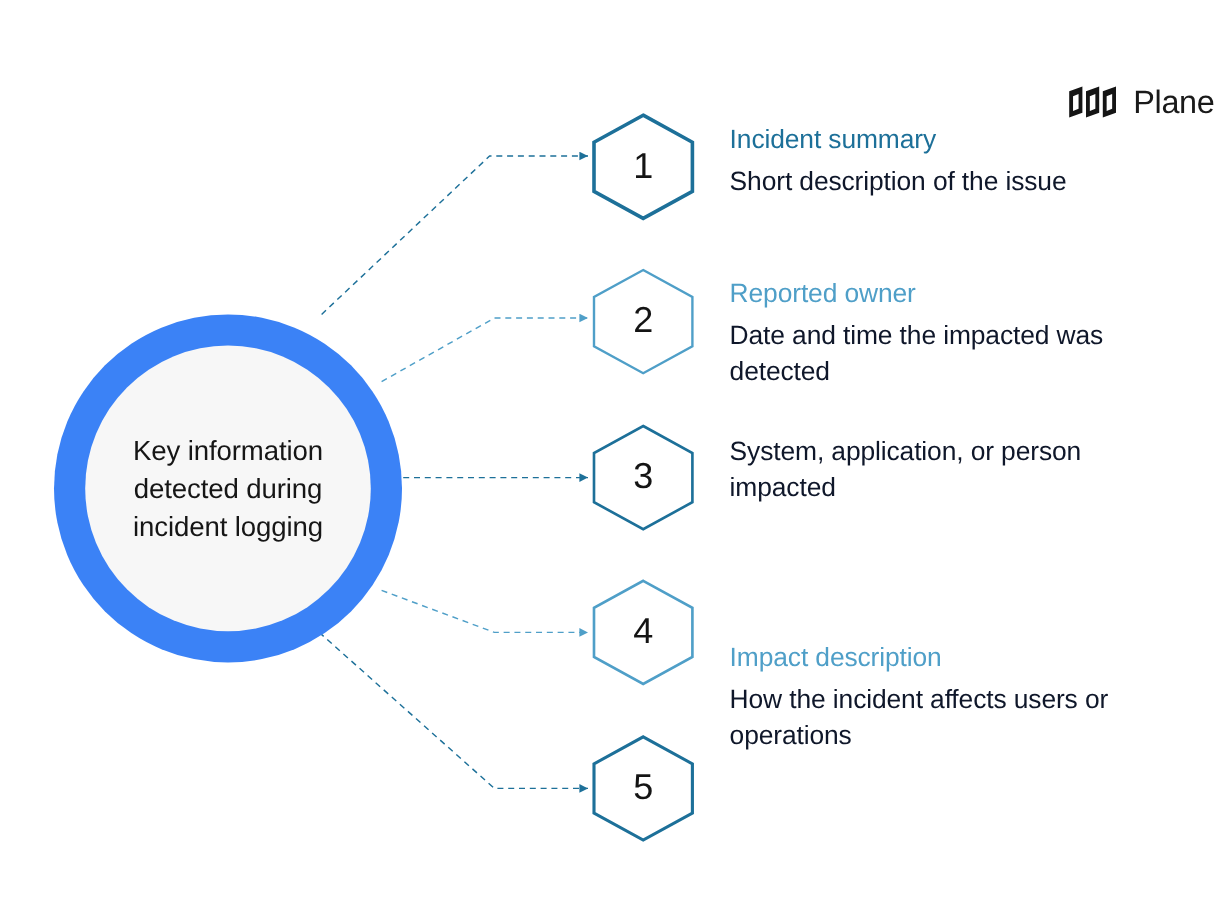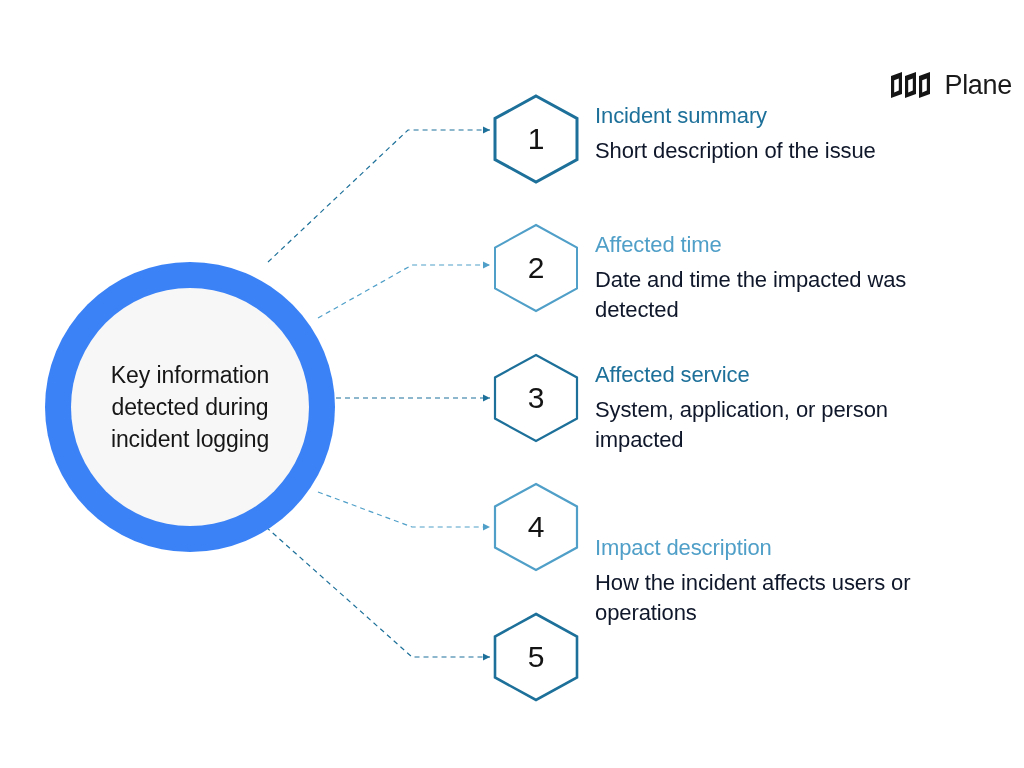--- a/index.html
+++ b/index.html
@@ -103,21 +103,21 @@
     width: 88px;
     height: 92px;
     display: flex;
     align-items: center;
     justify-content: center;
     font-size: 30px;
     color: #141414;
     line-height: 1;
   }
   .step-text {
-    padding-left: 15px;
+    padding-left: 28px;
     padding-top: 9px;
   }
   .step-title {
     font-size: 22px;
     line-height: 27px;
     letter-spacing: -0.1px;
     margin-bottom: 7px;
   }
   .step-desc {
     font-size: 22px;
@@ -184,34 +184,33 @@
 </div>
 
 <div class="step-row" style="top:222px;">
   <div class="step-hex">
     <svg width="88" height="92" viewBox="0 0 88 92">
       <polygon points="44,3 85,25.5 85,66.5 44,89 3,66.5 3,25.5" fill="none" stroke="#4f9fc8" stroke-width="2"></polygon>
     </svg>
     <span class="hex-number">2</span>
   </div>
   <div class="step-text">
-    <div class="step-title" style="color:#4f9fc8;">Affected time</div>
+    <div class="step-title" style="color:#4f9fc8;">Reported owner</div>
     <div class="step-desc">Date and time the impacted was detected</div>
   </div>
 </div>
 
 <div class="step-row" style="top:352px;">
   <div class="step-hex">
     <svg width="88" height="92" viewBox="0 0 88 92">
       <polygon points="44,3 85,25.5 85,66.5 44,89 3,66.5 3,25.5" fill="none" stroke="#1d7099" stroke-width="2.2"></polygon>
     </svg>
     <span class="hex-number">3</span>
   </div>
   <div class="step-text">
-    <div class="step-title" style="color:#1d7099;">Affected service</div>
     <div class="step-desc">System, application, or person impacted</div>
   </div>
 </div>
 
 <div class="step-row" style="top:481px;">
   <div class="step-hex">
     <svg width="88" height="92" viewBox="0 0 88 92">
       <polygon points="44,3 85,25.5 85,66.5 44,89 3,66.5 3,25.5" fill="none" stroke="#4f9fc8" stroke-width="2.2"></polygon>
     </svg>
     <span class="hex-number">4</span>

